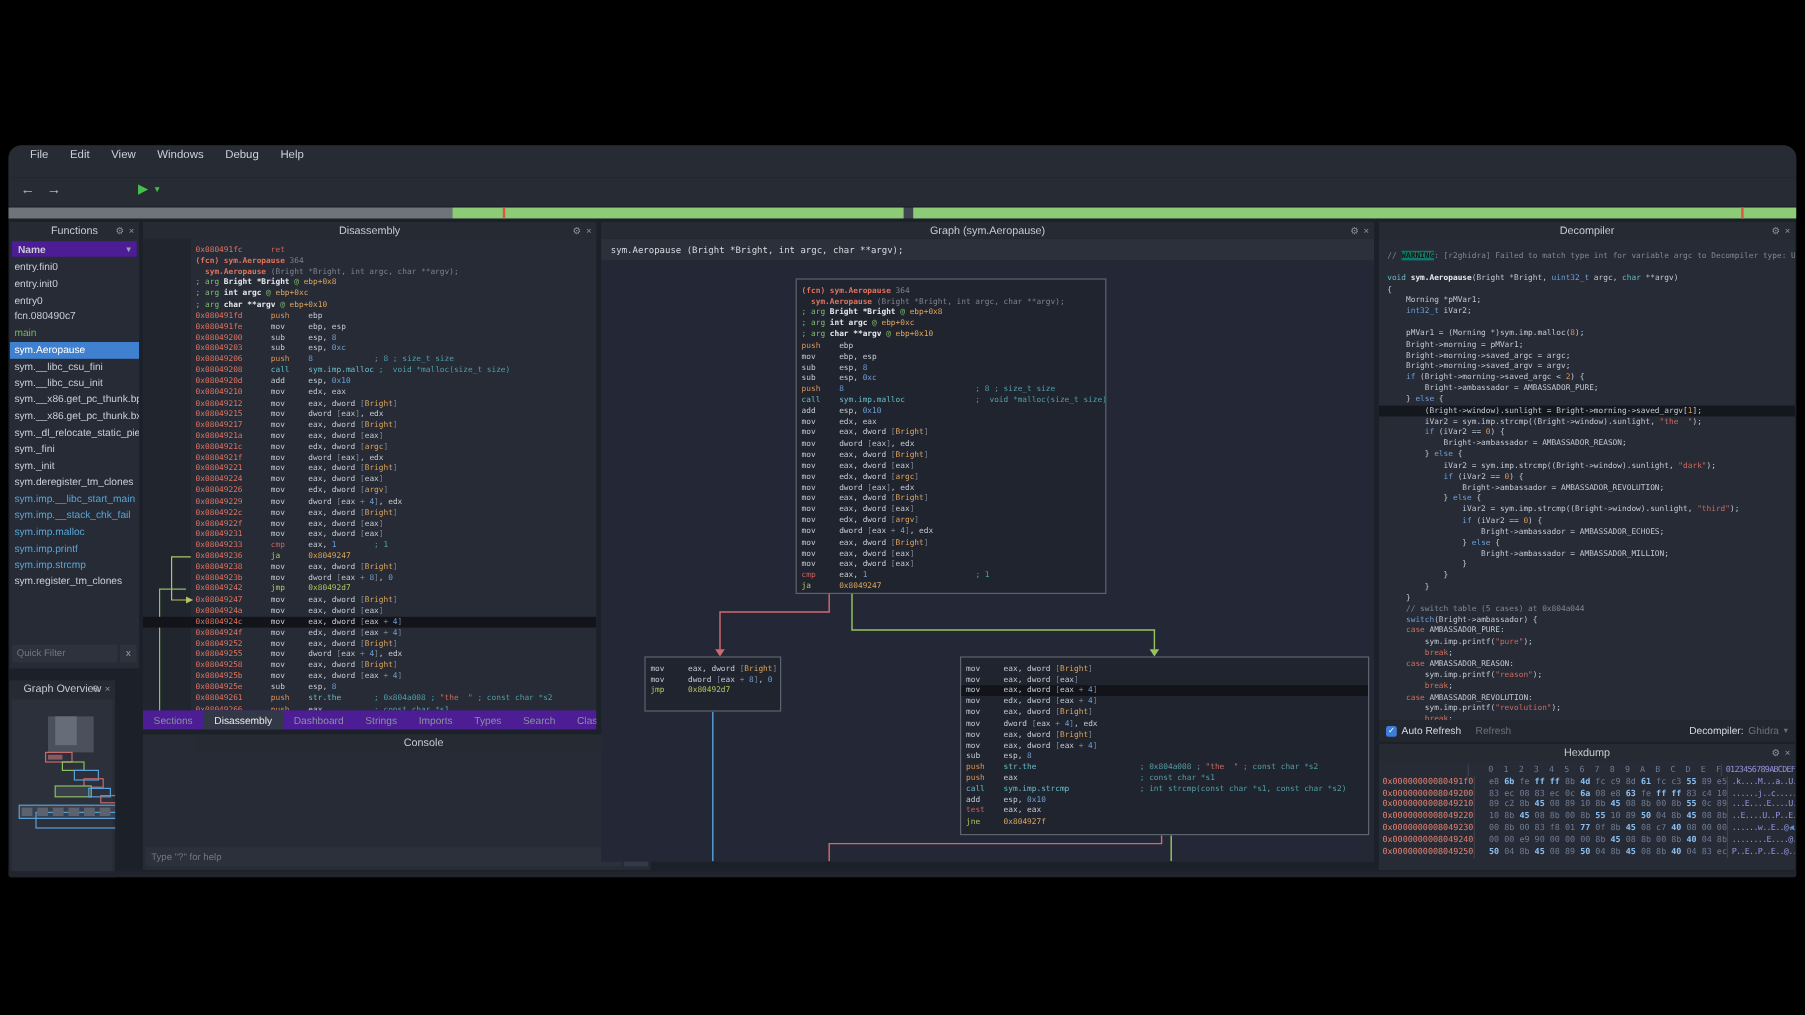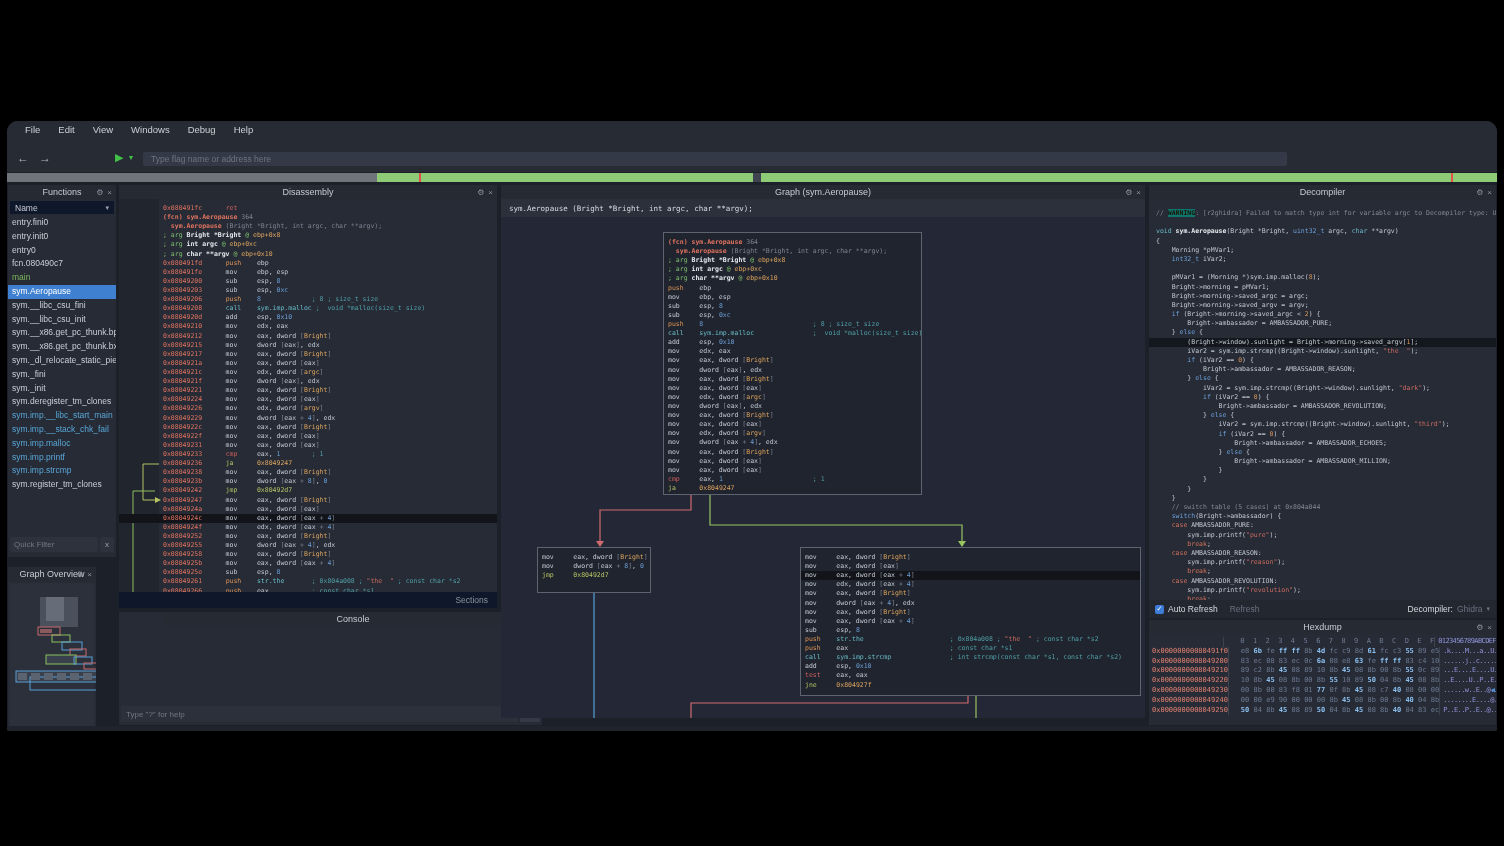--- a/index.html
+++ b/index.html
@@ -32,40 +32,40 @@
   
   .code{font-family:"DejaVu Sans Mono",monospace;font-size:6.5px;white-space:pre;color:#c2c8d2;}
   .cl{height:9.12px;line-height:9.12px;white-space:pre;}
   .tk-o{color:#e0735f}.tk-m{color:#c2c8d2}.tk-p{color:#de9456}.tk-c{color:#68bcc8}
   .tk-j{color:#b5c263}.tk-x{color:#cf5f5c}.tk-n{color:#6d9fd8}.tk-t{color:#4f9ea6}
   .tk-g{color:#7dbd6b}.tk-w{color:#e6e9ee;font-weight:bold}.tk-f{color:#e0735f;font-weight:bold}
   .tk-d{color:#7c8391}.tk-v{color:#dca45e}.tk-s{color:#c96a5e}.tk-k{color:#6ab6c4}
   .tk-b{color:#6d9fd8}.tk-r{color:#d0705a}.tk-C{color:#818893}.tk-n2{color:#d79558}
   .tk-W{background:#0f766e;color:#1d1205;font-weight:bold}
   
-  .fn-head{margin:2px 2px 0 2px;height:13px;background:#0f172a;color:#c7cbd3;font-size:8.5px;
-           display:flex;align-items:center;padding:0 5px;justify-content:space-between;}
+  .fn-head{margin:2px 2px 0 2px;height:13px;background:#4c1d95;color:#c7cbd3;font-size:8.5px;
+           display:flex;align-items:center;padding:0 5px;justify-content:space-between;font-weight:bold;}
   .fn-list{position:absolute;left:0;top:31px;bottom:26px;width:100%;overflow:hidden;}
   .fn-item{height:13.8px;line-height:13.8px;font-size:8.5px;color:#c9ced6;padding-left:4px;
            white-space:nowrap;cursor:default;}
   .fn-g{color:#7cb65a}.fn-i{color:#58a6d6}
   .fn-sel{background:#4080d0;color:#fff;}
   .fn-filter{position:absolute;left:2px;bottom:5px;width:104px;height:15px;display:flex;gap:2px;}
   .fn-filter input{flex:1;min-width:0;background:#2d323c;border:none;border-radius:2px;
                    color:#c8ccd4;font-size:8px;padding:0 4px;outline:none;}
   .fn-filter input::placeholder{color:#717885;}
   .fn-filter .fx{width:14px;background:#2d323c;border-radius:2px;color:#9aa1ad;font-size:8px;
                  display:flex;align-items:center;justify-content:center;}
   
   .dis-code{position:absolute;left:0;top:14px;right:0;bottom:16px;padding:5px 0 0 44px;overflow:hidden;}
   .dis-gutter{position:absolute;left:0;top:14px;width:40px;bottom:16px;background:#21252e;}
   .dis-code .cl.hl{background:#121419;margin-left:-44px;padding-left:44px;}
   .gsvg{position:absolute;left:0;top:19px;width:50px;height:392px;}
-  .tabbar{position:absolute;left:0;bottom:0;width:100%;height:16px;background:#0f172a;
-          display:flex;align-items:flex-end;flex-direction:column;}
+  .tabbar{position:absolute;left:0;bottom:0;width:100%;height:16px;background:#4c1d95;
+          display:flex;align-items:flex-end;}
   .tab{font-size:8.5px;color:#8a919e;padding:3px 9px;cursor:default;}
   .tab.active{background:#323845;color:#e8eaee;}
   
   .con-out{position:absolute;left:0;top:14px;right:0;bottom:22px;padding:5px 0 0 8px;margin:0;
            font-family:"DejaVu Sans Mono",monospace;font-size:6.8px;line-height:9.3px;
            color:#c3c8d1;overflow:hidden;}
   .con-in{position:absolute;left:2px;bottom:3px;right:2px;height:16px;display:flex;}
   .con-in input{flex:1;background:#2b303a;border:none;color:#c8ccd4;font-size:8px;padding:0 5px;outline:none;}
   .con-in input::placeholder{color:#717885;}
   .con-send{width:20px;background:#333947;display:flex;align-items:center;justify-content:center;
@@ -114,21 +114,20 @@
         <span class="mitem">Windows</span>
         <span class="mitem">Debug</span>
         <span class="mitem">Help</span>
       </div>
 
   <div class="toolbar">
     <span class="navbtn" style="left:10px">←</span>
     <span class="navbtn" style="left:32px">→</span>
     <span class="playbtn">▶</span>
     <span class="playcaret">▾</span>
-    <input class="addrinput" placeholder="Type flag name or address here" style="">
   </div>
 
   <div class="seekbar">
     <div class="seg" style="left:0;width:370px;background:#6f737a"></div>
     <div class="seg" style="left:370px;width:376px;background:#8ecb76"></div>
     <div class="seg" style="left:412px;width:2px;background:#e05348"></div>
     <div class="seg" style="left:754px;width:736px;background:#8ecb76"></div>
     <div class="seg" style="left:1444px;width:2px;background:#e05348"></div>
   </div>
 

